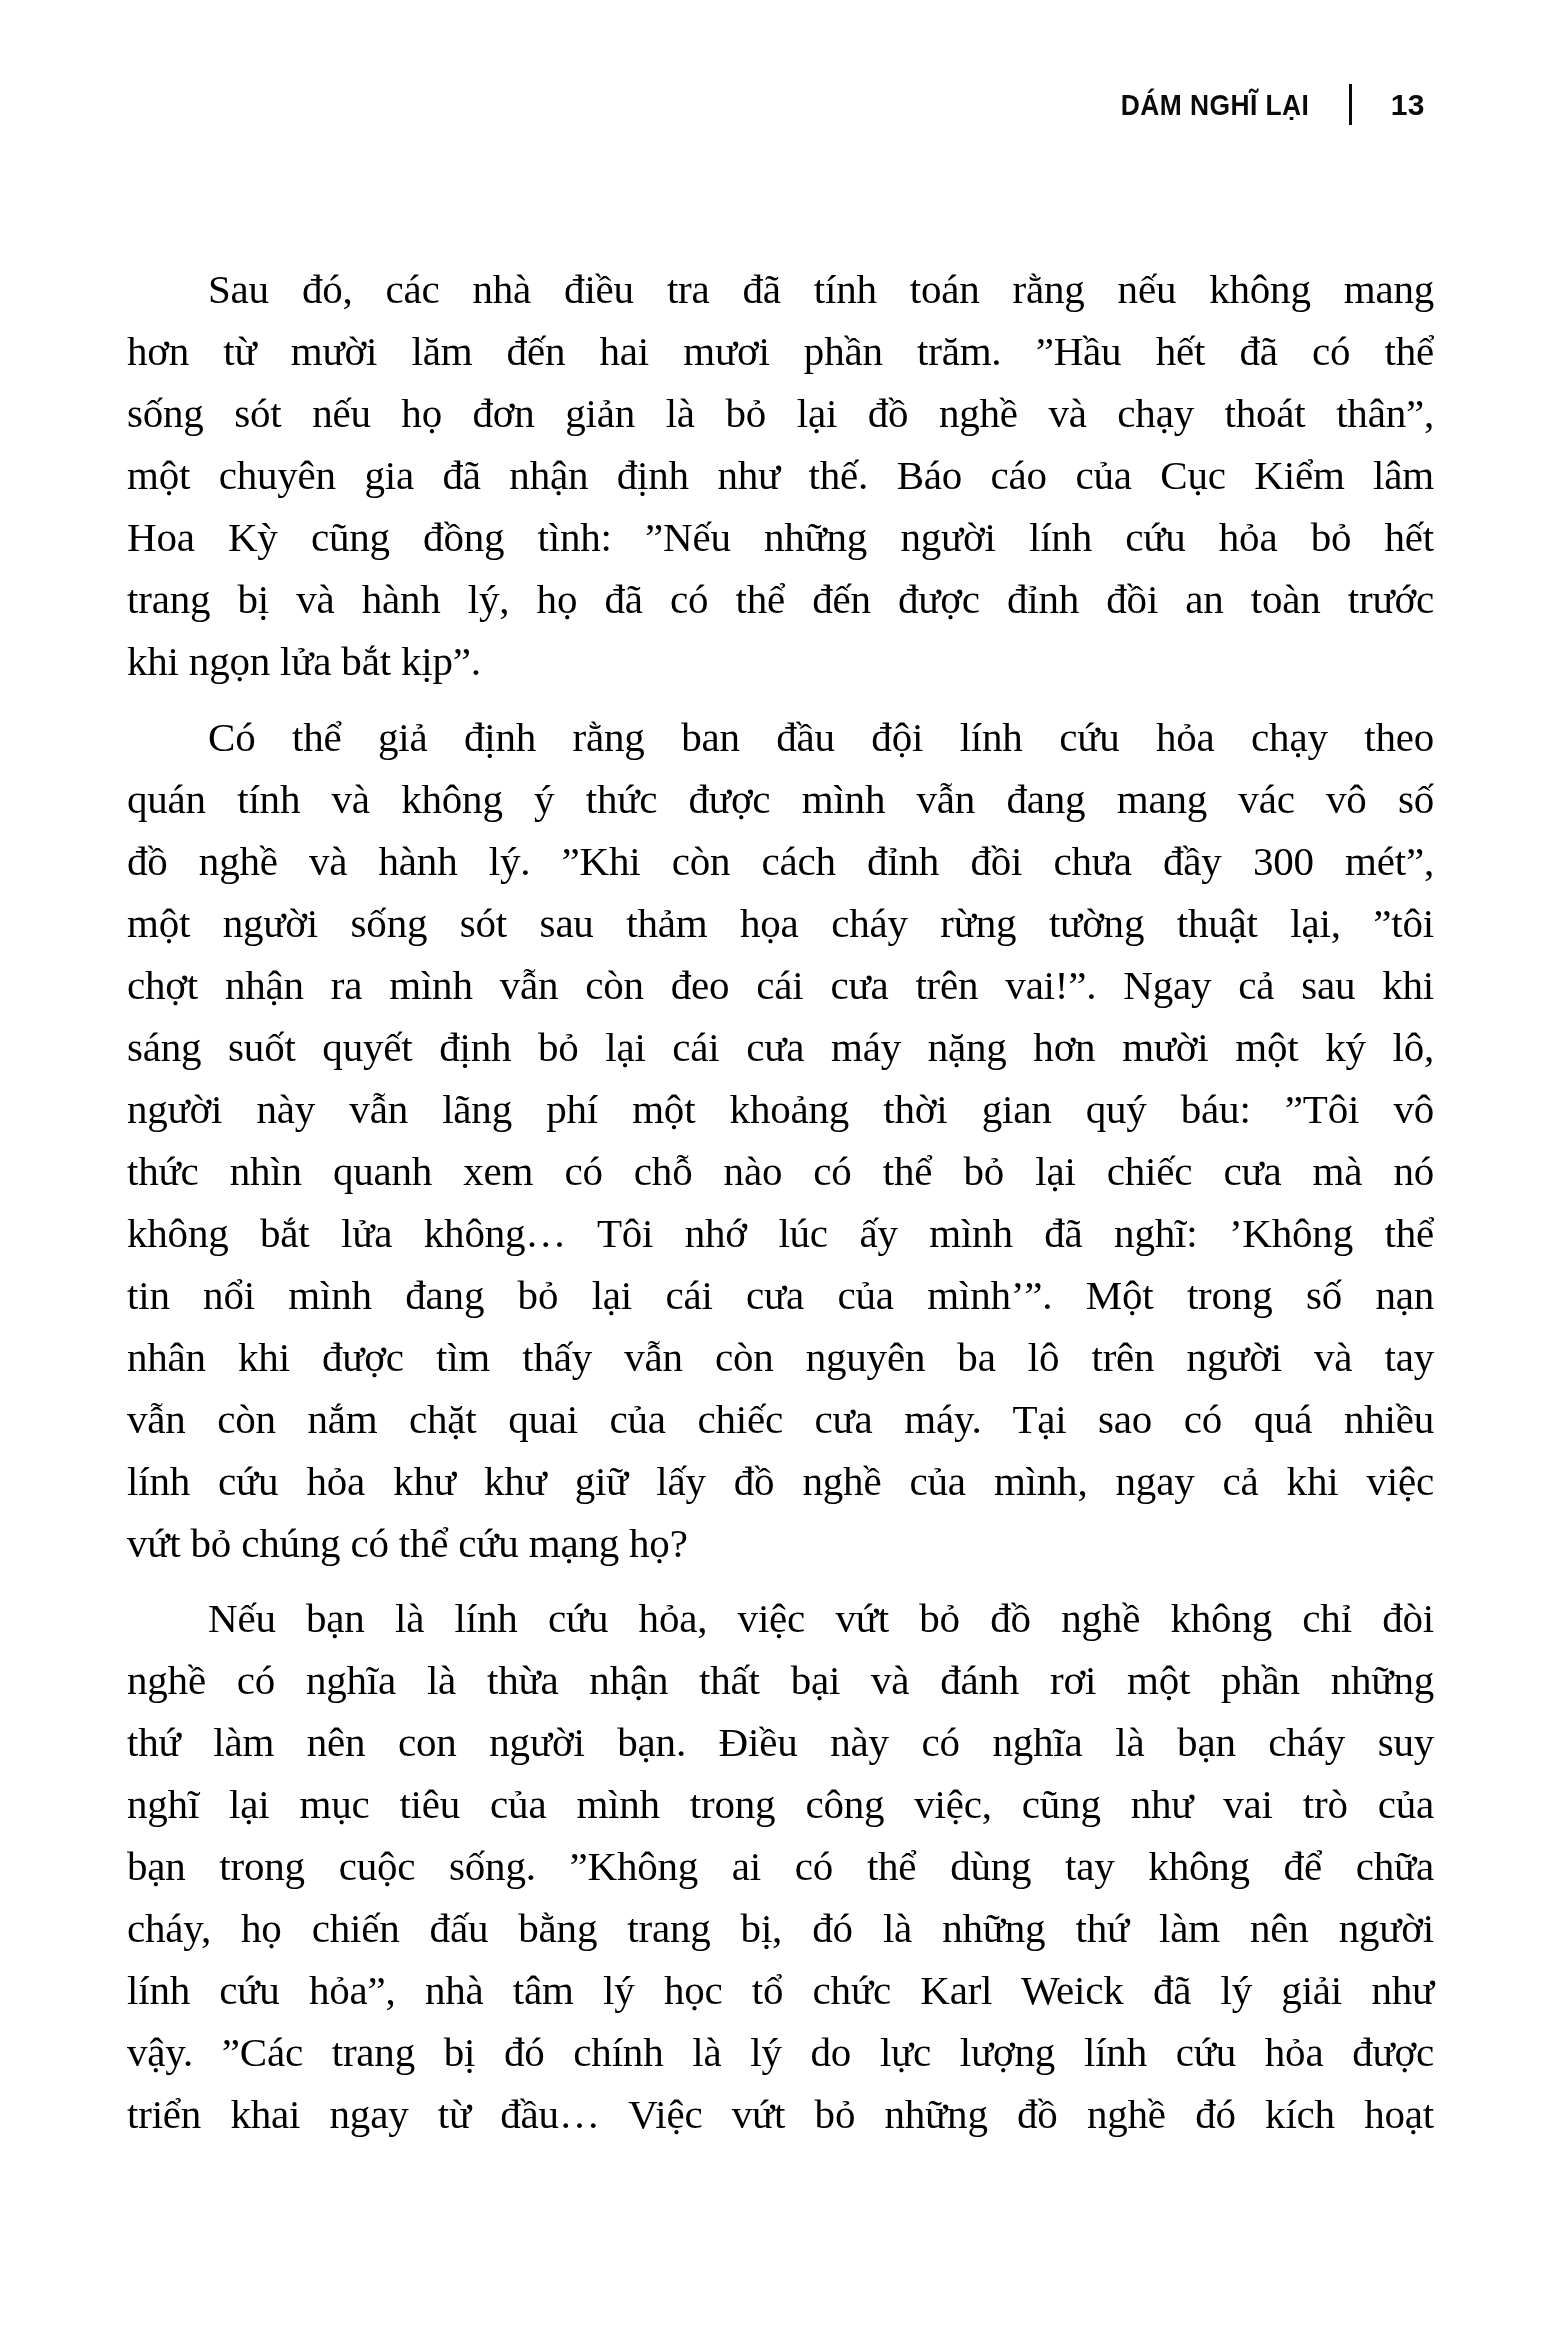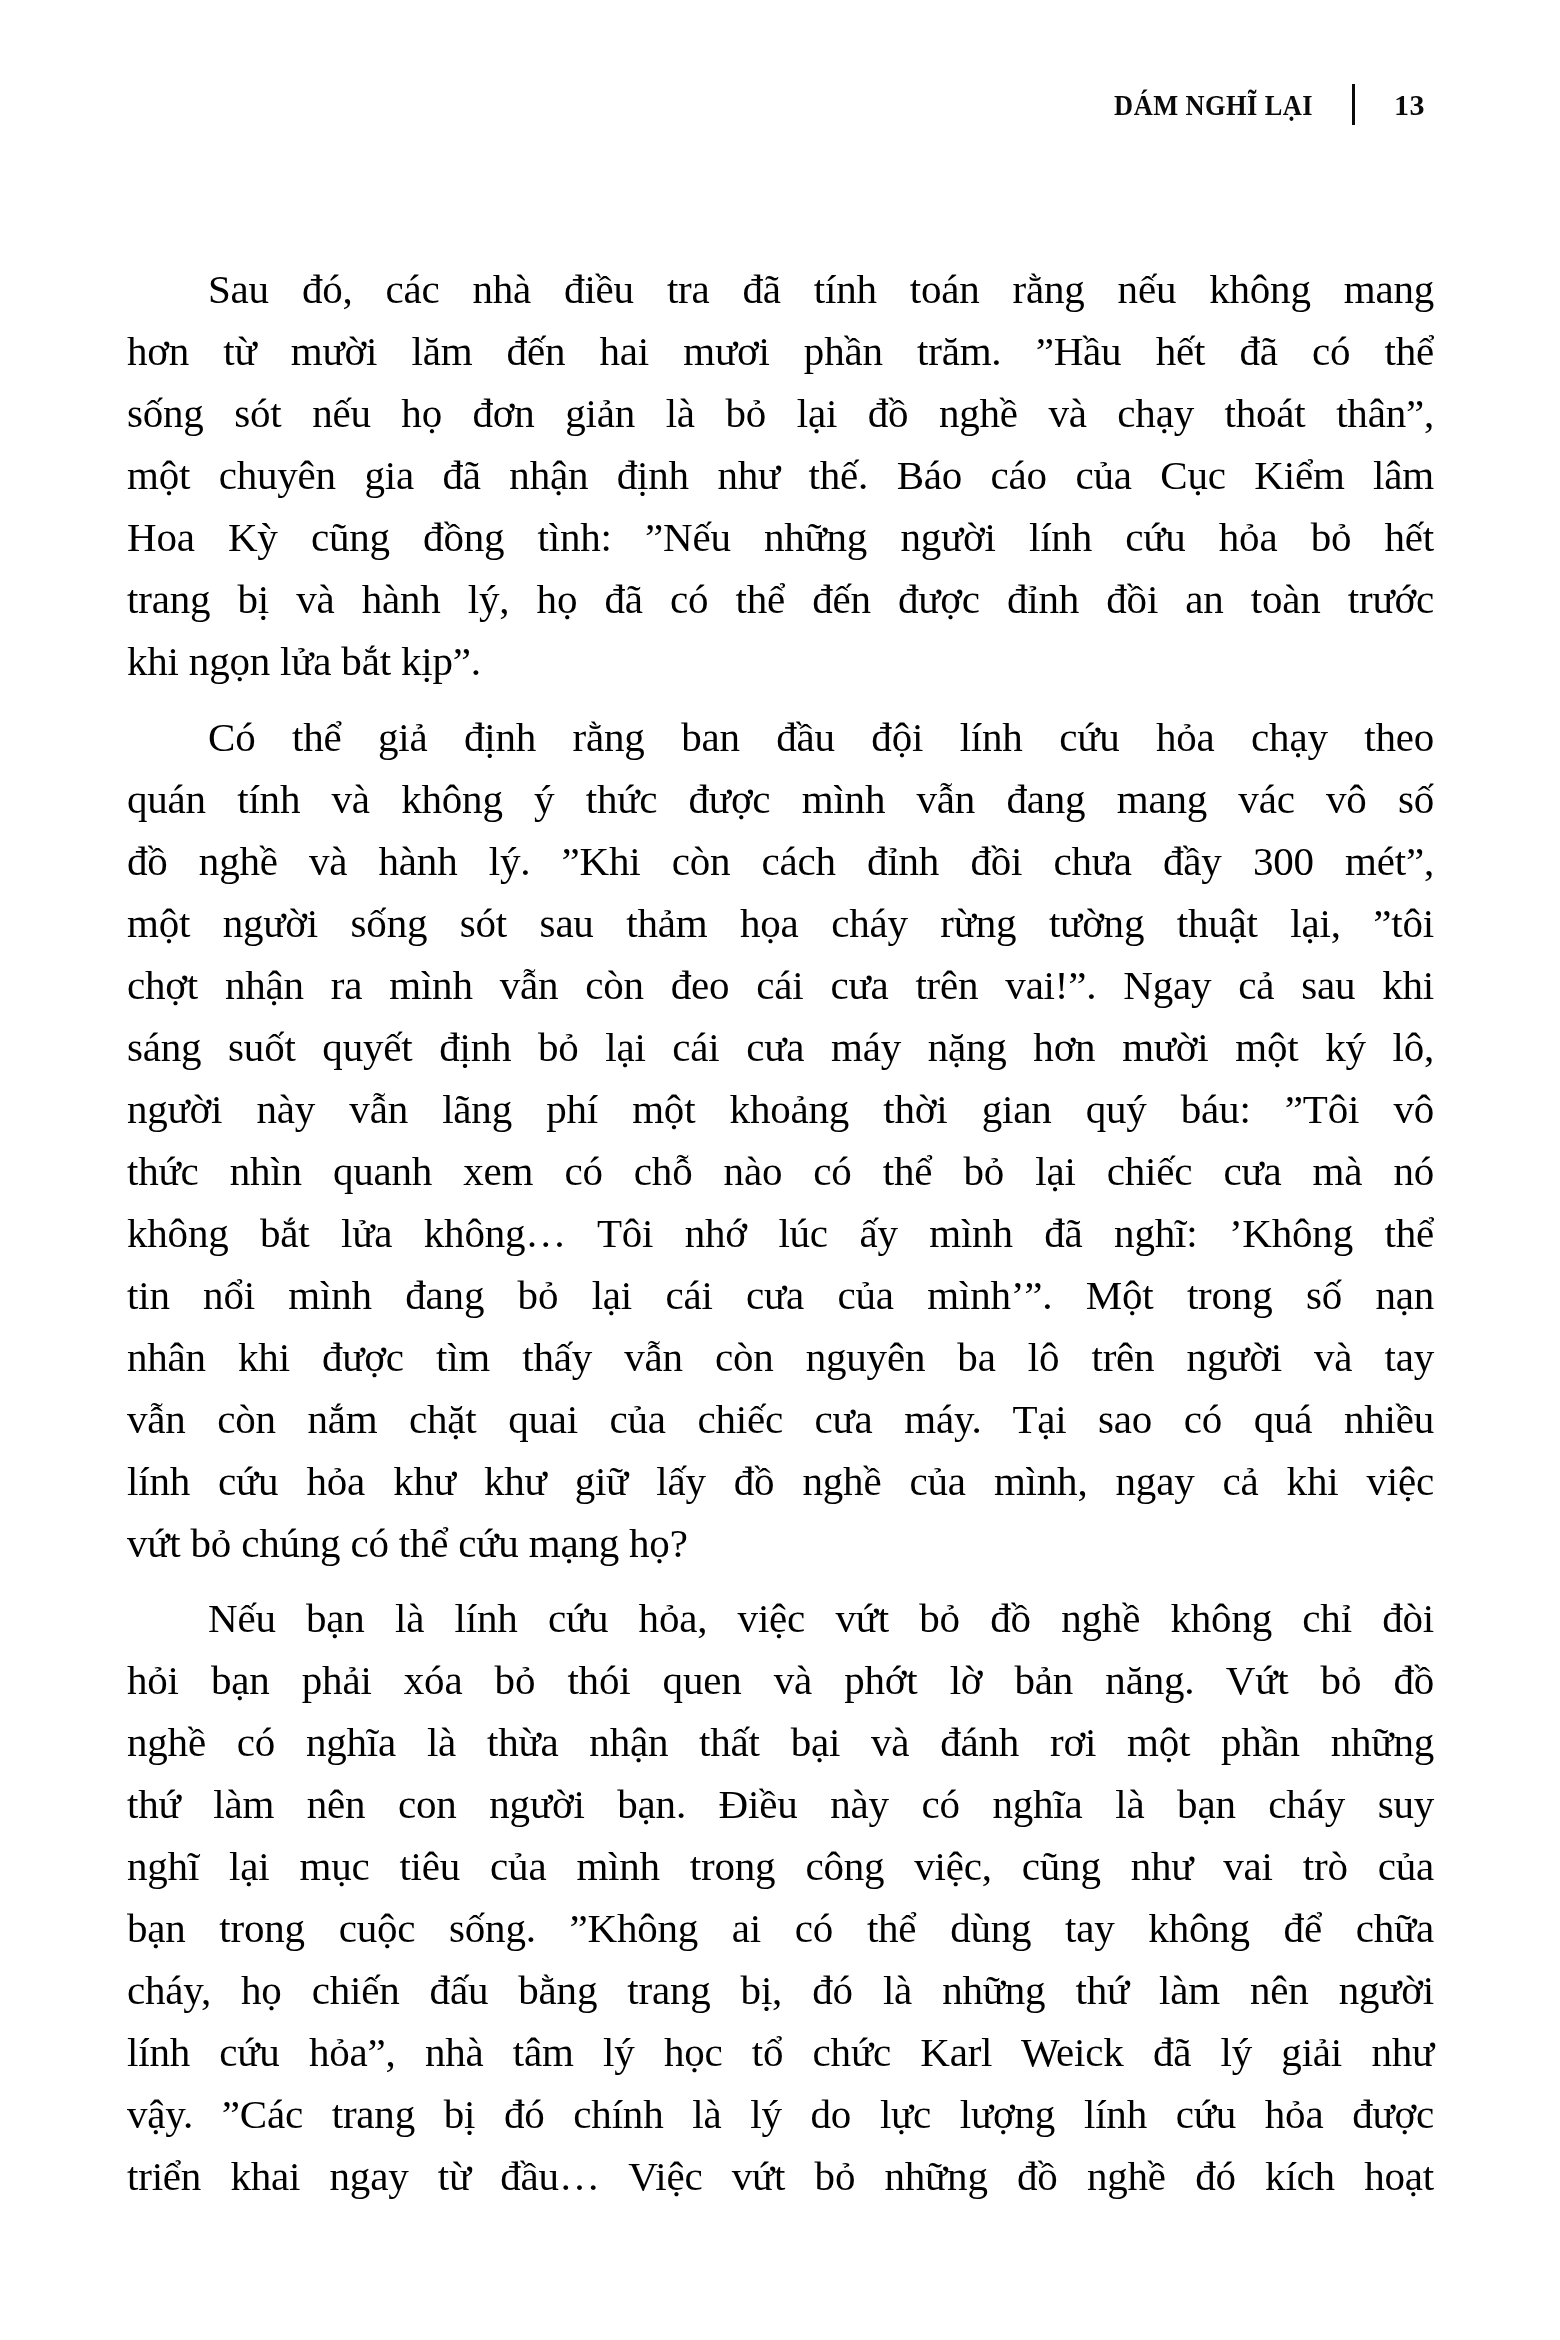--- a/index.html
+++ b/index.html
@@ -12,21 +12,21 @@
     font-family:"Liberation Serif","DejaVu Serif",serif;
     overflow:hidden;
   }
   .running-head{
     position:absolute;
     top:84px;left:127px;right:135px;
     display:flex;
     justify-content:flex-end;
     align-items:center;
     gap:39px;
-    font-family:Liberation Serif, serif;
+    font-family:Liberation Sans, sans-serif;
     font-size:30px;
     line-height:35px;
     color:#0a0a0a;
   }
   .rh-title{
     display:inline-block;
     font-weight:600;
     letter-spacing:0.5px;
     transform:scaleX(.88);
     transform-origin:right center;
@@ -94,21 +94,20 @@
         <div class="line">thức nhìn quanh xem có chỗ nào có thể bỏ lại chiếc cưa mà nó</div>
         <div class="line">không bắt lửa không… Tôi nhớ lúc ấy mình đã nghĩ: ’Không thể</div>
         <div class="line">tin nổi mình đang bỏ lại cái cưa của mình’”. Một trong số nạn</div>
         <div class="line">nhân khi được tìm thấy vẫn còn nguyên ba lô trên người và tay</div>
         <div class="line">vẫn còn nắm chặt quai của chiếc cưa máy. Tại sao có quá nhiều</div>
         <div class="line">lính cứu hỏa khư khư giữ lấy đồ nghề của mình, ngay cả khi việc</div>
         <div class="line lastline">vứt bỏ chúng có thể cứu mạng họ?</div>
       </div>
       <div class="para">
         <div class="line first">Nếu bạn là lính cứu hỏa, việc vứt bỏ đồ nghề không chỉ đòi</div>
-        <div class="line">hỏi bạn phải xóa bỏ thói quen và phớt lờ bản năng. Vứt bỏ đồ</div>
         <div class="line">nghề có nghĩa là thừa nhận thất bại và đánh rơi một phần những</div>
         <div class="line">thứ làm nên con người bạn. Điều này có nghĩa là bạn cháy suy</div>
         <div class="line">nghĩ lại mục tiêu của mình trong công việc, cũng như vai trò của</div>
         <div class="line">bạn trong cuộc sống. ”Không ai có thể dùng tay không để chữa</div>
         <div class="line">cháy, họ chiến đấu bằng trang bị, đó là những thứ làm nên người</div>
         <div class="line">lính cứu hỏa”, nhà tâm lý học tổ chức Karl Weick đã lý giải như</div>
         <div class="line">vậy. ”Các trang bị đó chính là lý do lực lượng lính cứu hỏa được</div>
         <div class="line">triển khai ngay từ đầu… Việc vứt bỏ những đồ nghề đó kích hoạt</div>
       </div>
     </div>

